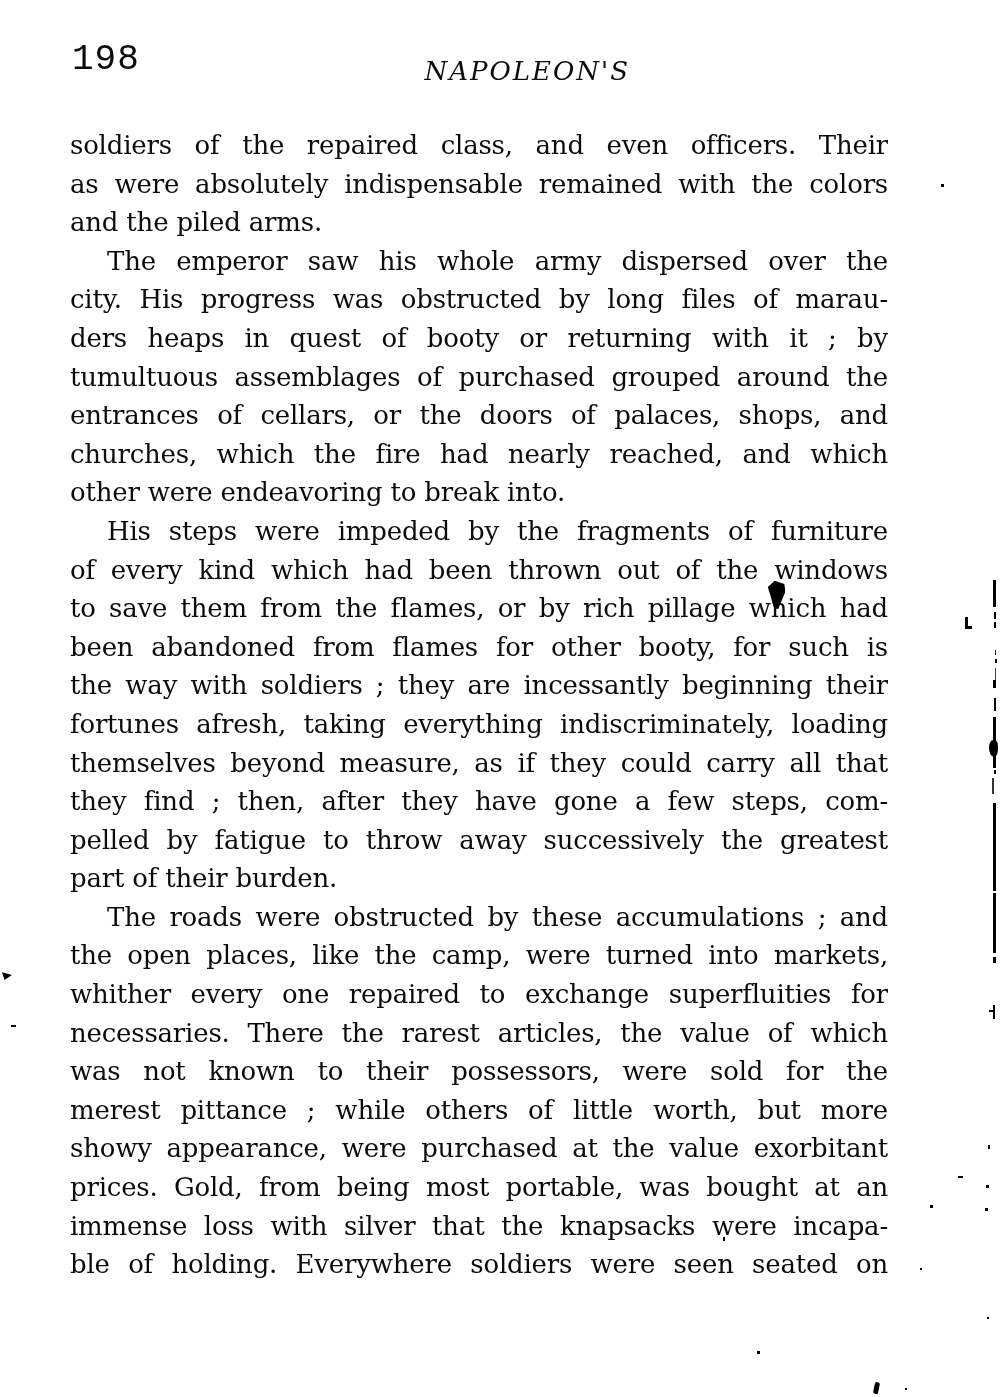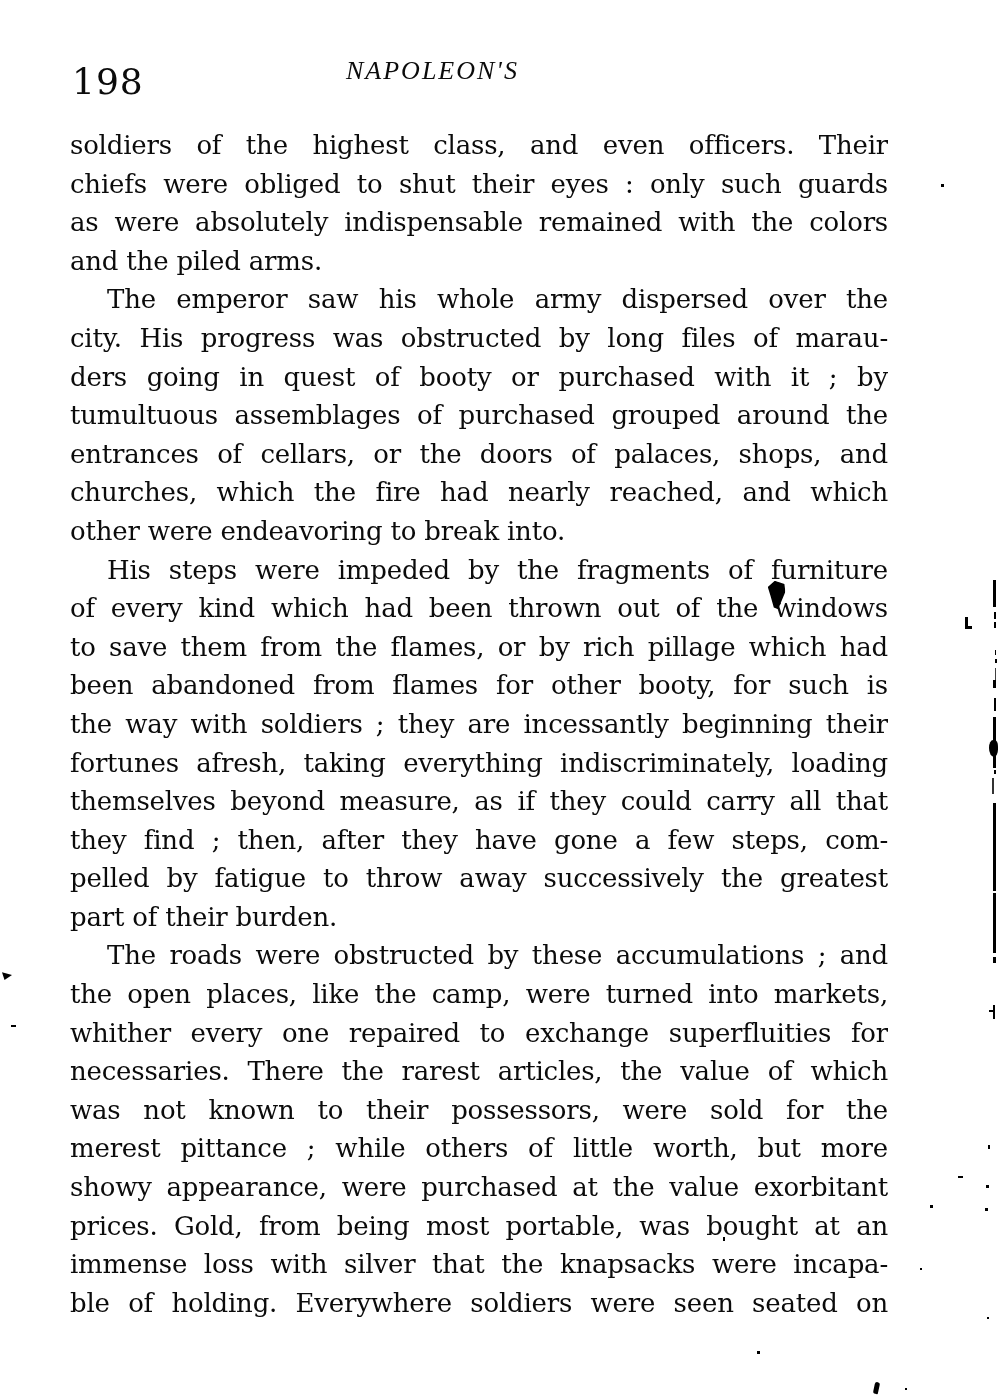--- a/index.html
+++ b/index.html
@@ -13,36 +13,36 @@
     height: 1397px;
     background: #ffffff;
     overflow: hidden;
     font-family: "DejaVu Serif", "Liberation Serif", serif;
     color: #0b0b0b;
   }
   
   .pagenum {
     position: absolute;
     left: 72px;
-    top: 62px;
+    top: 40px;
     font-size: 36px;
     line-height: 40px;
     letter-spacing: 1px;
+    font-family: Liberation Mono, monospace;
   }
   .runhead {
     position: absolute;
-    left: 346px;
+    left: 330px;
     top: 56px;
     width: 300px;
-    text-align: left;
+    text-align: right;
     font-style: italic;
     font-size: 26px;
     line-height: 30px;
     letter-spacing: 2px;
-    font-family: Liberation Serif, serif;
   }
   
   .body-text {
     position: absolute;
     left: 70px;
     top: 126px;
     width: 818px;
   }
   .line {
     height: 38.6px;
@@ -85,27 +85,26 @@
 </style>
 </head>
 <body>
 
 <div class="page" style="color: rgb(11, 11, 11); background: rgb(255, 255, 255);">
 
   <div class="pagenum">198</div>
   <div class="runhead">NAPOLEON'S</div>
 
   <div class="body-text">
-      <div class="line">soldiers of the highest class, and even officers.  Their</div>
-      <div class="line">chiefs were obliged to shut their eyes : only such guards</div>
+      <div class="line">soldiers of the repaired class, and even officers.  Their</div>
       <div class="line">as were absolutely indispensable remained with the colors</div>
       <div class="line endline">and the piled arms.</div>
       <div class="line indent">The emperor saw his whole army dispersed over the</div>
       <div class="line">city.  His progress was obstructed by long files of marau-</div>
-      <div class="line">ders going in quest of booty or purchased with it ; by</div>
+      <div class="line">ders heaps in quest of booty or returning with it ; by</div>
       <div class="line">tumultuous assemblages of purchased grouped around the</div>
       <div class="line">entrances of cellars, or the doors of palaces, shops, and</div>
       <div class="line">churches, which the fire had nearly reached, and which</div>
       <div class="line endline">other were endeavoring to break into.</div>
       <div class="line indent">His steps were impeded by the fragments of furniture</div>
       <div class="line">of every kind which had been thrown out of the windows</div>
       <div class="line">to save them from the flames, or by rich pillage which had</div>
       <div class="line">been abandoned from flames for other booty, for such is</div>
       <div class="line">the way with soldiers ; they are incessantly beginning their</div>
       <div class="line">fortunes afresh, taking everything indiscriminately, loading</div>

